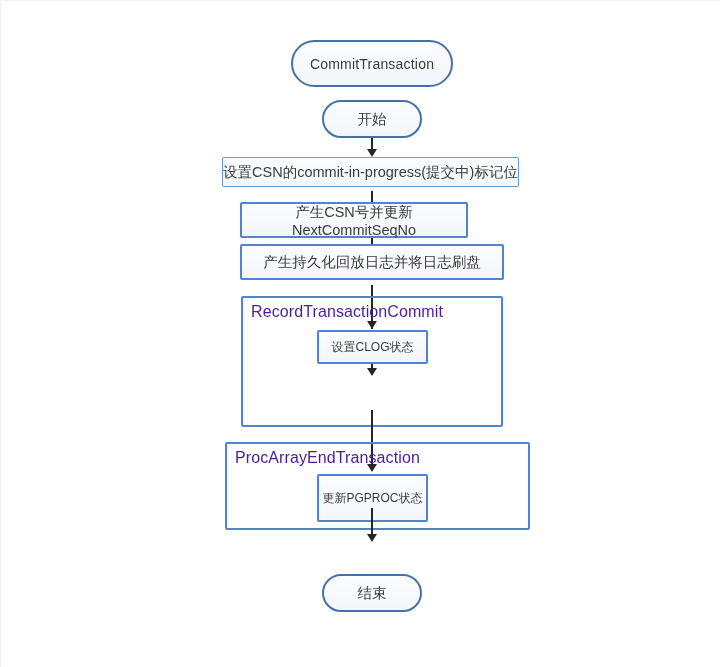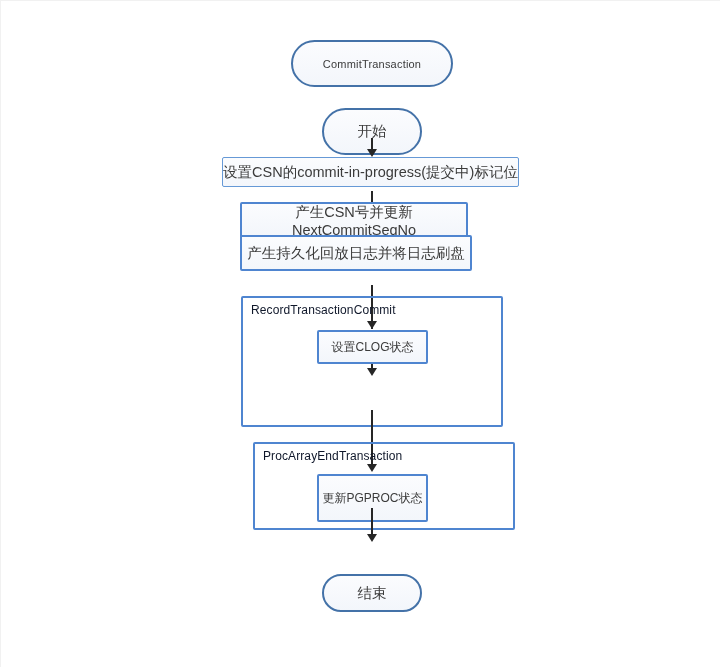--- a/index.html
+++ b/index.html
@@ -40,21 +40,21 @@
     color: #3b3b3b;
     background: linear-gradient(180deg, #fbfcfe 0%, #f3f6fb 100%);
   }
 
   
   .terminator {
     border: 2px solid #4472a8;
     border-radius: 999px;
   }
   .terminator.pill-lg {
-    font-size: 11px;
+    font-size: 14px;
     letter-spacing: 0.2px;
   }
   .terminator.pill-sm {
     font-size: 14.5px;
   }
 
   
   .process {
     border: 2px solid #4f85d0;
     border-radius: 2px;
@@ -72,22 +72,22 @@
     position: absolute;
     box-sizing: border-box;
     border: 2px solid #4f85d0;
     border-radius: 2px;
     background: transparent;
   }
   .group-label {
     position: absolute;
     left: 8px;
     top: 5px;
-    font-size: 12px;
-    color: #0f172a;
+    font-size: 16px;
+    color: #4c1d95;
     white-space: nowrap;
     letter-spacing: 0.1px;
   }
 
   
   .edge {
     position: absolute;
     width: 2px;
     background: #262626;
   }
@@ -104,42 +104,42 @@
 <body>
 
 <div id="canvas">
 
   <div id="page-frame"></div>
 
   <div class="node terminator pill-lg" style="left:291px; top:40px; width:162px; height:47px;">
     <span>CommitTransaction</span>
   </div>
 
-  <div class="node terminator pill-sm" style="left:322px; top:100px; width:100px; height:47px;margin-top:8px;">
+  <div class="node terminator pill-sm" style="left:322px; top:100px; width:100px; height:38px;">
     <span>开始</span>
   </div>
 
   <div class="edge" style="left:371px; top:138px; height:12px;"></div>
   <div class="arrowhead" style="left:367px; top:149px;"></div>
 
   <div class="node process thin" style="left:222px; top:157px; width:297px; height:30px;">
     <span>设置CSN的commit-in-progress(提交中)标记位</span>
   </div>
 
   <div class="edge" style="left:371px; top:191px; height:12px;"></div>
   <div class="arrowhead" style="left:367px; top:202px;"></div>
 
   <div class="node process" style="left:240px; top:202px; width:228px; height:36px;">
     <span>产生CSN号并更新NextCommitSeqNo</span>
   </div>
 
   <div class="edge" style="left:371px; top:238px; height:11px;"></div>
   <div class="arrowhead" style="left:367px; top:248px;"></div>
 
-  <div class="node process" style="left:240px; top:235px; width:232px; height:36px;">
+  <div class="node process" style="left:240px; top:244px; width:264px; height:36px;">
     <span>产生持久化回放日志并将日志刷盘</span>
   </div>
 
   <div class="edge" style="left:371px; top:285px; height:44px;"></div>
   <div class="arrowhead" style="left:367px; top:321px;"></div>
 
   <div class="group" style="left:241px; top:296px; width:262px; height:131px;">
     <span class="group-label">RecordTransactionCommit</span>
   </div>
 
@@ -147,21 +147,21 @@
     <span>设置CLOG状态</span>
   </div>
 
   <div class="edge" style="left:371px; top:364px; height:6px;"></div>
   <div class="arrowhead" style="left:367px; top:368px;"></div>
 
 
   <div class="edge" style="left:371px; top:410px; height:58px;"></div>
   <div class="arrowhead" style="left:367px; top:464px;"></div>
 
-  <div class="group" style="left:253px; top:442px; width:262px; height:88px;">
+  <div class="group" style="left:225px; top:442px; width:305px; height:88px;">
     <span class="group-label">ProcArrayEndTransaction</span>
   </div>
 
   <div class="node process inner" style="left:317px; top:474px; width:111px; height:48px;">
     <span>更新PGPROC状态</span>
   </div>
 
   <div class="edge" style="left:371px; top:508px; height:28px;"></div>
   <div class="arrowhead" style="left:367px; top:534px;"></div>
 

